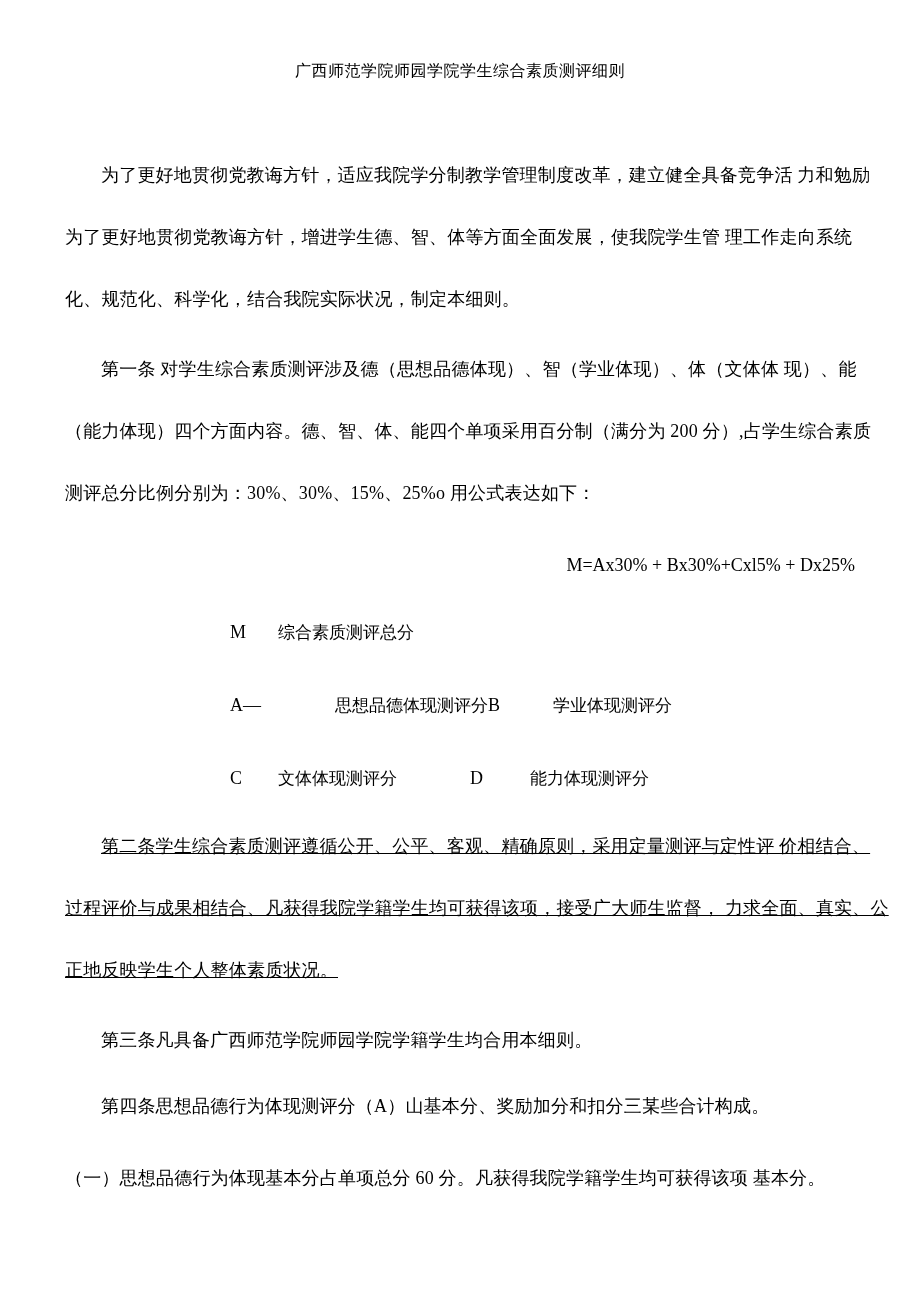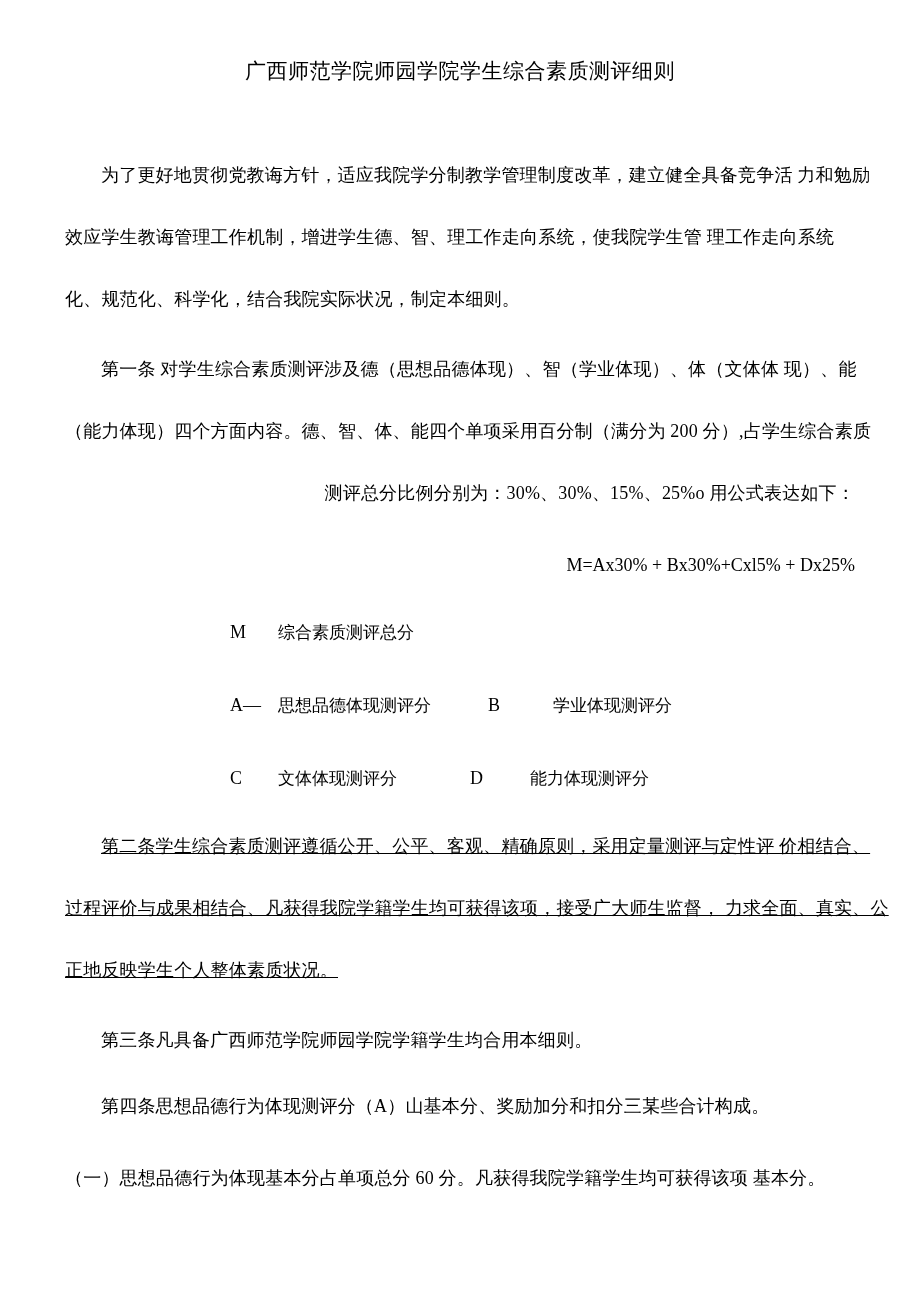--- a/index.html
+++ b/index.html
@@ -12,75 +12,75 @@
   }
   .page {
     width: 920px;
     height: 1301px;
     background: #ffffff;
     padding: 58px 65px 0 65px;
     overflow: hidden;
   }
   .doc-title {
     text-align: center;
-    font-size: 21px;
+    font-size: 16px;
     line-height: 26px;
     letter-spacing: 0.5px;
     white-space: nowrap;
   }
   .doc-subtitle {
     text-align: center;
     font-size: 17px;
     line-height: 26px;
     white-space: nowrap;
   }
   .para { }
   .line {
     font-size: 18px;
     line-height: 62px;
     white-space: nowrap;
     letter-spacing: 0.2px;
   }
   .indent { text-indent: 36px; }
   .p1 { margin-top: 60px; }
-  .p2 { margin-top: 8px; text-align: right; }
+  .p2 { margin-top: 8px; }
   .formula {
     text-align: right;
     font-size: 18px;
     line-height: 62px;
     margin-top: 10px;
     white-space: nowrap;
   }
   .defs { }
   .def-row {
     font-size: 17px;
     line-height: 72px;
     padding-left: 165px;
     white-space: nowrap;
   }
   .def-label   { display: inline-block; width: 48px; font-size: 18px; }
-  .def-text-a  { display: inline-block; width: 210px; }
+  .def-text-a  { display: inline-block; width: 210px; text-align: right; }
   .def-text-c  { display: inline-block; width: 192px; }
   .def-label-b { display: inline-block; width: 65px; font-size: 18px; }
   .def-label-d { display: inline-block; width: 60px; font-size: 18px; }
   .p3 { margin-top: 0; text-decoration: underline; }
   .p4 { margin-top: 8px; }
   .p5 { margin-top: 4px; }
   .p6 { margin-top: 10px; }
 </style>
 </head>
 <body>
 
 <div class="page">
 
   <div class="doc-title">广西师范学院师园学院学生综合素质测评细则</div>
 
   <div class="para p1">
     <div class="line indent">为了更好地贯彻党教诲方针，适应我院学分制教学管理制度改革，建立健全具备竞争活 力和勉励</div>
-    <div class="line">效应学生教诲管理工作机制，增进学生德、智、理工作走向系统，使我院学生管 理工作走向系统</div>
+    <div class="line">为了更好地贯彻党教诲方针，增进学生德、智、体等方面全面发展，使我院学生管 理工作走向系统</div>
     <div class="line">化、规范化、科学化，结合我院实际状况，制定本细则。</div>
   </div>
 
   <div class="para p2">
     <div class="line indent">第一条 对学生综合素质测评涉及德（思想品德体现）、智（学业体现）、体（文体体 现）、能</div>
     <div class="line">（能力体现）四个方面内容。德、智、体、能四个单项采用百分制（满分为 200 分）,占学生综合素质</div>
     <div class="line">测评总分比例分别为：30%、30%、15%、25%o 用公式表达如下：</div>
   </div>
 
   <div class="formula">M=Ax30% + Bx30%+Cxl5% + Dx25%</div>

